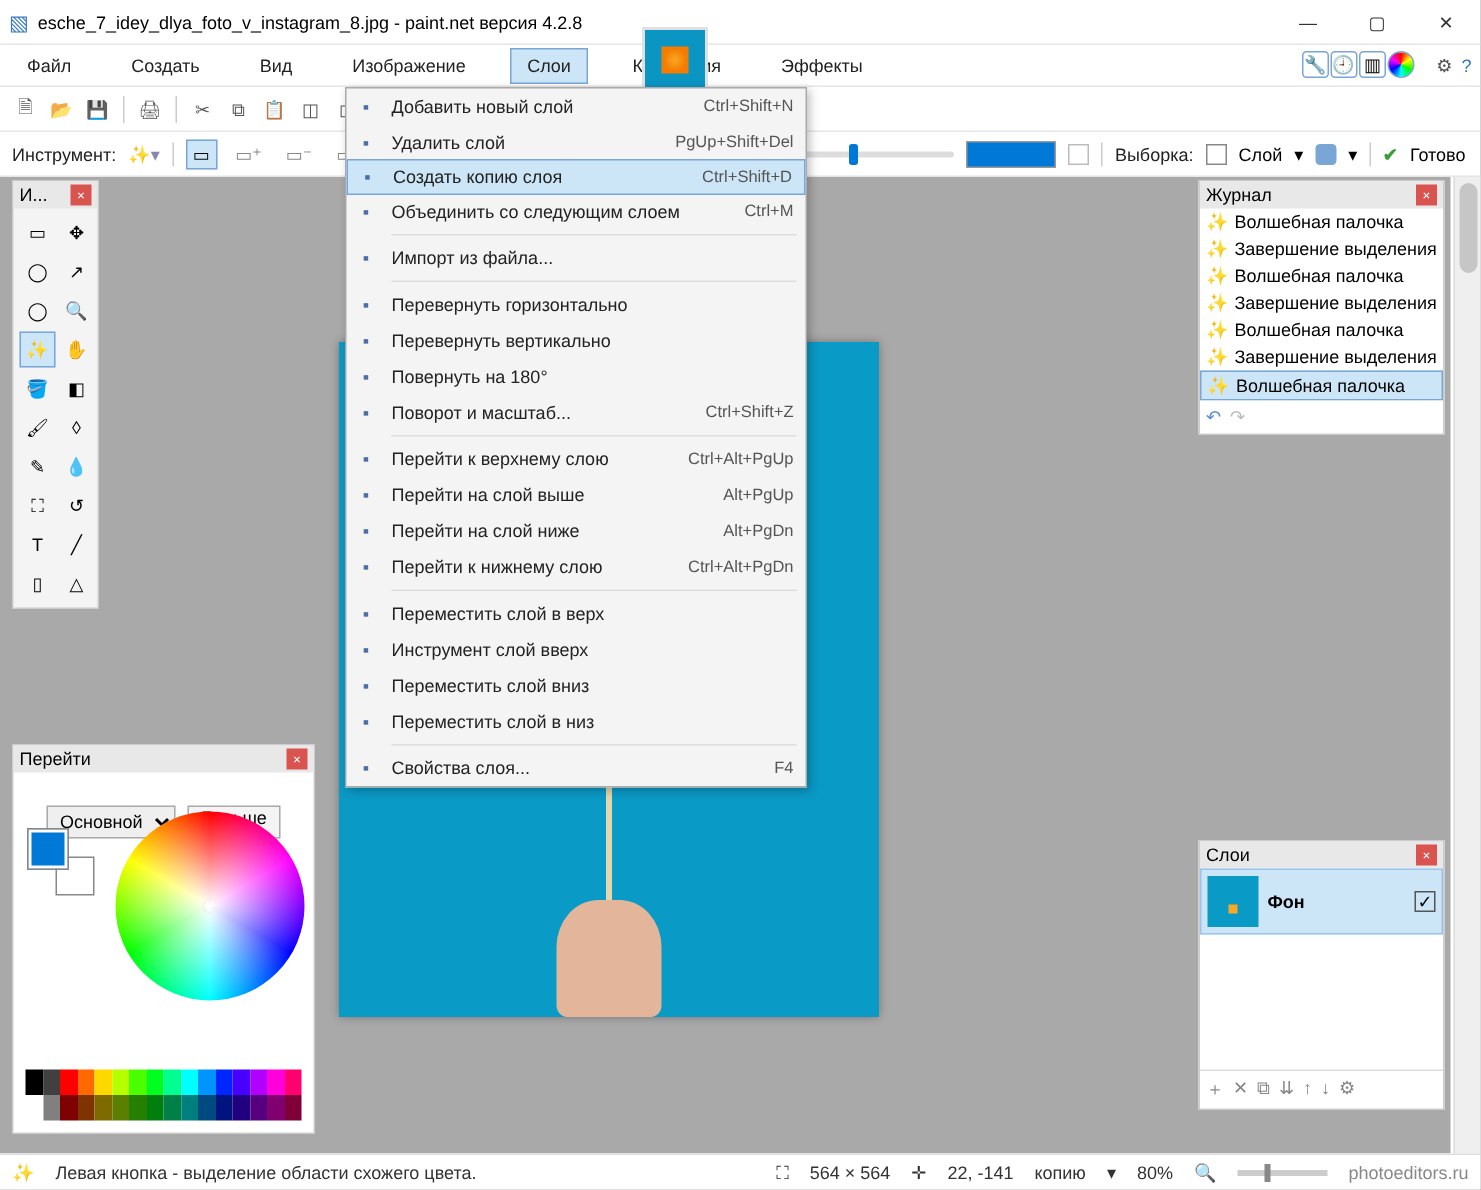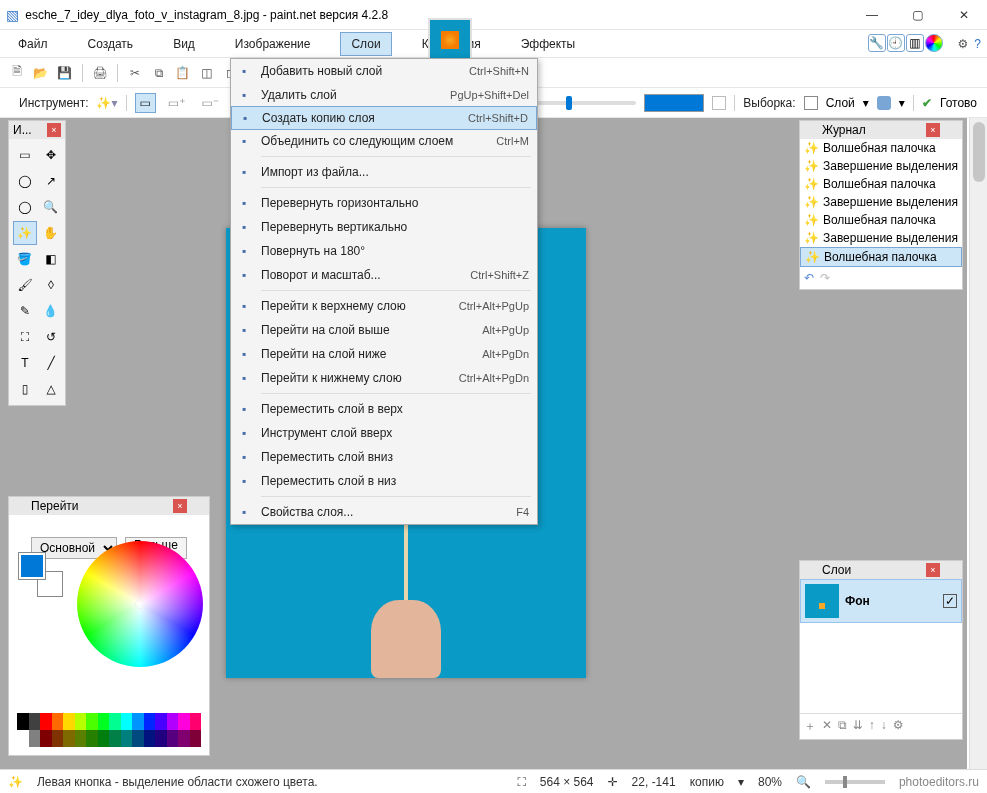--- a/index.html
+++ b/index.html
@@ -11,21 +11,21 @@
   .winbtn { width: 46px; height: 30px; display:flex;align-items:center;justify-content:center;color:#333;}
   .topright-icons { position:absolute; right:44px; top:34px; display:flex; gap:0;}
   .topright-icons .ic { width:18px;height:18px;border:1px solid #7aa6d6;border-radius:3px;margin-left:1px;display:flex;align-items:center;justify-content:center;}
   .menubar { height: 28px; display:flex; align-items:center; padding-left:8px; gap:20px; position:relative; border-bottom:1px solid #e6e6e6;}
   .menubar .item { padding: 4px 10px; color:#222;}
   .menubar .item.active { background:#cde6f7; border:1px solid #7aa6d6;}
   .gearhelp { position:absolute; right:6px; display:flex; gap:6px; color:#555;}
   .toolbar { height: 30px; display:flex; align-items:center; padding-left:8px; gap:6px; border-bottom:1px solid #e6e6e6;}
   .toolbar .tbic { width:18px;height:18px; display:flex;align-items:center;justify-content:center;color:#555;}
   .toolbar .sep { width:1px;height:18px;background:#ccc;margin:0 2px;}
-  .optbar { height: 30px; display:flex; align-items:center; padding-left:19px; gap:8px; border-bottom:1px solid #e6e6e6; position:relative;}
+  .optbar { height: 30px; display:flex; align-items:center; padding-left:8px; gap:8px; border-bottom:1px solid #e6e6e6; position:relative;}
   .optbar .lbl { color:#222; }
   .optbar .slider { width:140px;height:4px;background:#ddd;border-radius:2px;position:relative;}
   .optbar .slider .knob{position:absolute;left:50%;top:-5px;width:6px;height:14px;background:#0078d7;border-radius:2px;}
   .optbar .right { position:absolute; right:10px; display:flex; gap:8px; align-items:center;}
   .optbar .color-sw { width:60px;height:18px;background:#0078d7;border:1px solid #999;}
   .check { color:#3a9e3a; font-weight:bold;}
   
   .toolpanel { position:absolute; left:8px; top:120px; width:58px; background:#f4f4f4; border:1px solid #ccc; }
   .toolpanel .hdr{height:18px;background:#e8e8e8;display:flex;align-items:center;padding:0 4px;justify-content:space-between;}
   .toolpanel .hdr .x{width:14px;height:14px;background:#d9534f;color:#fff;display:flex;align-items:center;justify-content:center;font-size:9px;}
@@ -36,21 +36,21 @@
   .workspace { position:absolute; left:0; right:20px; top:118px; bottom:24px; background:#a9a9a9; overflow:hidden;}
   .canvas { position:absolute; left:226px; top:110px; width:360px; height:450px; background:#0a9ac6; box-shadow:0 0 6px rgba(0,0,0,0.3);}
   .hand { position:absolute; bottom:0; left:50%; transform:translateX(-50%); width:90px;height:140px;}
   .stick{position:absolute;bottom:50px;left:50%;width:4px;height:280px;background:#e6d6ac;transform:translateX(-50%);}
   .fist{position:absolute;bottom:0;left:50%;transform:translateX(-50%);width:70px;height:78px;background:#e3b59a;border-radius:40% 40% 10% 10%;}
   
   .vscroll{position:absolute;right:0;top:118px;bottom:24px;width:18px;background:#efefef;border-left:1px solid #ddd;}
   .vscroll .th{position:absolute;top:4px;left:3px;width:12px;height:60px;background:#c6c6c6;border-radius:6px;}
   
   .history{position:absolute;right:24px;top:120px;width:164px;background:#fff;border:1px solid #ccc;}
-  .panel-hdr{height:18px;background:#e8e8e8;display:flex;align-items:center;justify-content:space-between;padding:0 22px;}
+  .panel-hdr{height:18px;background:#e8e8e8;display:flex;align-items:center;justify-content:space-between;padding:0 4px;}
   .panel-hdr .x{width:14px;height:14px;background:#d9534f;color:#fff;display:flex;align-items:center;justify-content:center;font-size:9px;}
   .history .list{max-height:150px;overflow:hidden;font-size:11px;}
   .history .row{padding:2px 4px;display:flex;gap:4px;align-items:center;white-space:nowrap; overflow:hidden; text-overflow:ellipsis;}
   .history .row.sel{background:#cde6f7;border:1px solid #7aa6d6;}
   .history .undo{padding:4px;display:flex;gap:6px;color:#5a8bd6;font-size:14px;}
   
   .layers{position:absolute;right:24px;top:560px;width:164px;height:180px;background:#fff;border:1px solid #ccc;}
   .layers .row{display:flex;align-items:center;padding:4px;background:#cde6f7;border:1px solid #9bc3eb;gap:6px;}
   .layers .thmb{width:34px;height:34px;background:#0a9ac6;display:flex;align-items:flex-end;justify-content:center;}
   .layers .tools{position:absolute;bottom:0;left:0;right:0;border-top:1px solid #ddd;padding:4px;display:flex;gap:6px;color:#888;}

